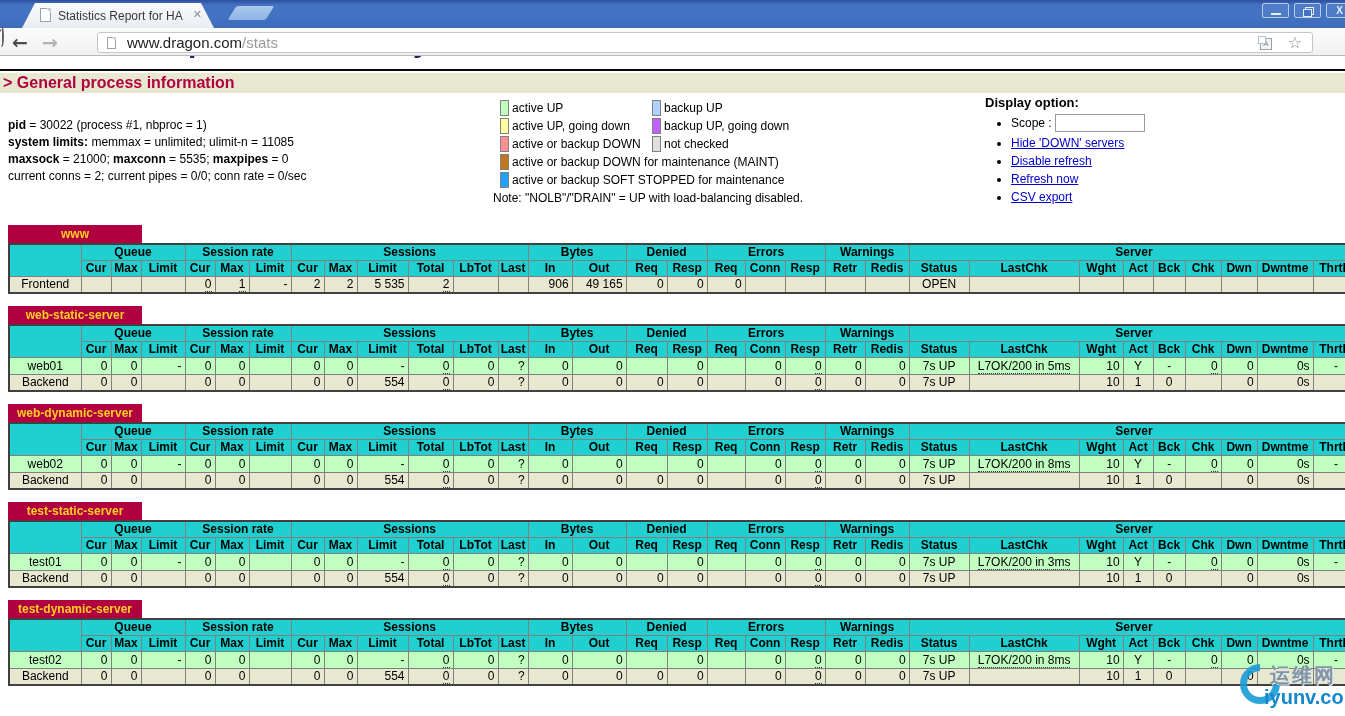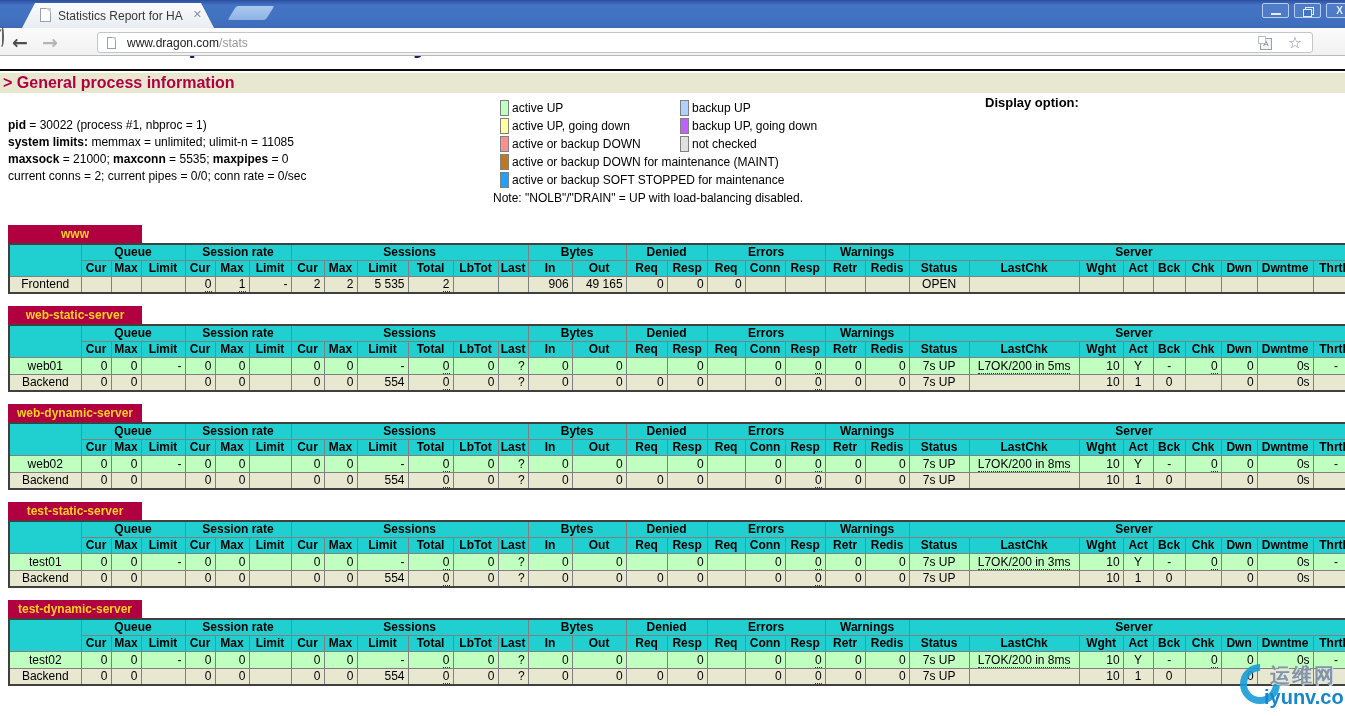--- a/index.html
+++ b/index.html
@@ -75,21 +75,21 @@
     position:absolute; left:97px; top:4px; width:1216px; height:21px;
     background:#fff; border:1px solid #c3c6c9; border-radius:3px;
   }
   #omni-doc-icon {
     position:absolute; left:9px; top:4px; width:9px; height:12px; background:#fff; border:1px solid #9aa0a6;
   }
   #omni-doc-icon::after {
     content:""; position:absolute; right:-1px; top:-1px;
     border-style:solid; border-width:0 4px 4px 0; border-color:transparent #c8cdd2 transparent transparent;
   }
-  #url-text { position:absolute; left:29px; top:0; height:21px; line-height:20px; font-size:12px; }
+  #url-text { position:absolute; left:29px; top:0; height:21px; line-height:20px; font-size:15px; }
   #url-host { color:#222; }
   #url-path { color:#999; }
   #translate-icon { position:absolute; right:40px; top:3px; width:14px; height:13px; }
   #translate-icon::before {
     content:"A"; position:absolute; right:0; top:2px; width:10px; height:10px;
     border:1px solid #9aa0a6; background:#f2f4f6; color:#7c828a;
     font-size:8px; line-height:9px; text-align:center;
   }
   #translate-icon::after {
     content:""; position:absolute; left:0; top:0; width:6px; height:6px; border:1px solid #b9bfc6; background:#fff;
@@ -106,21 +106,21 @@
     white-space:nowrap;
   }
   #page-hr { border:none; border-top:2px solid #0a0a0a; margin:0; }
   #section-heading {
     margin:2px 0 0 0; background:#e8e8d0; color:#b00040;
     font-size:16px; font-weight:bold; height:20px; line-height:19px; padding-left:3px;
   }
   #info-area { position:relative; height:130px; font-size:12px; }
   #proc-info { position:absolute; left:8px; top:24px; line-height:17px; color:#000; }
   #legend { position:absolute; left:500px; top:6px; }
-  .leg-row { display:flex; height:18px; align-items:center;gap:28px; }
+  .leg-row { display:flex; height:18px; align-items:center; }
   .leg-item { display:flex; align-items:center; }
   .leg-item.first { width:152px; }
   .swatch { width:9px; height:16px; border:1px solid #808080; margin-right:3px; flex:none; }
   .leg-label { font-size:12px; white-space:nowrap; }
   #legend-note { font-size:12px; margin-top:2px; margin-left:-7px; white-space:nowrap; }
   #display-opt { position:absolute; left:985px; top:2px; width:205px; }
   #ext-res { position:absolute; left:1190px; top:2px; }
   .opt-title { font-weight:bold; font-size:13px; color:#000; }
   .opt-list { margin:4px 0 0 0; padding-left:26px; }
   .opt-list li { margin-bottom:4px; font-size:12px; }
@@ -263,20 +263,30 @@
           <span class="leg-item">
             <span class="swatch" style="background:#20a0ff"></span>
             <span class="leg-label">active or backup SOFT STOPPED for maintenance</span>
           </span>
         </div>
         <div id="legend-note">Note: "NOLB"/"DRAIN" = UP with load-balancing disabled.</div>
       </div>
 
     <div id="display-opt">
       <div class="opt-title">Display option:</div>
+      <ul class="opt-list">
+        <li>
+          <span>Scope :</span>
+          <input id="scope-input" value="" style="">
+        </li>
+        <li><a href="#">Hide 'DOWN' servers</a></li>
+        <li><a href="#">Disable refresh</a></li>
+        <li><a href="#">Refresh now</a></li>
+        <li><a href="#">CSV export</a></li>
+      </ul>
     </div>
 
   </div>
 
   <div id="tables">
       <div class="section first">
         <div class="pxname">www</div>
         <table class="tbl">
           <colgroup>
             <col style="width:72px">

